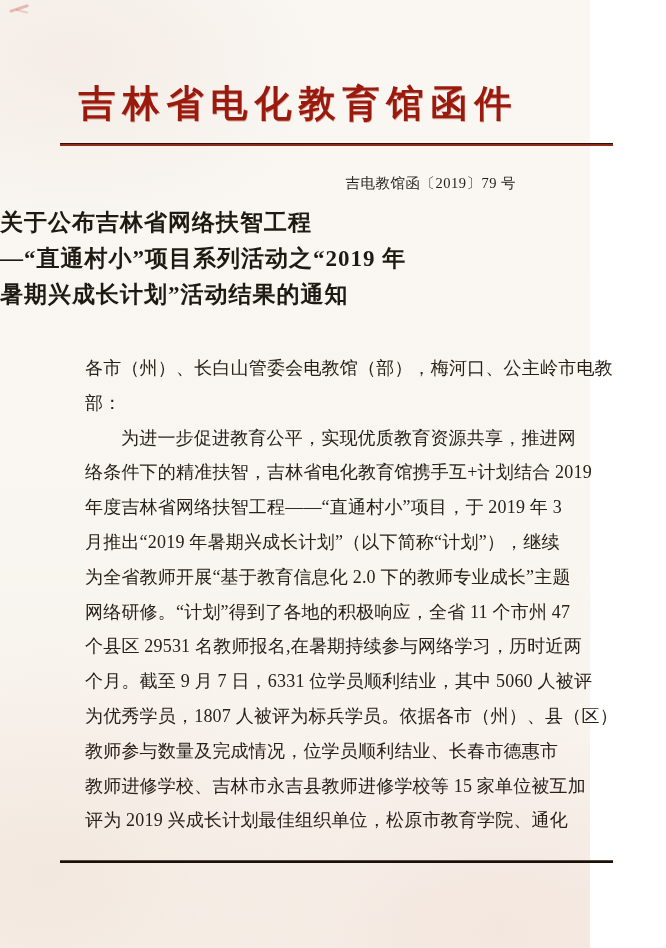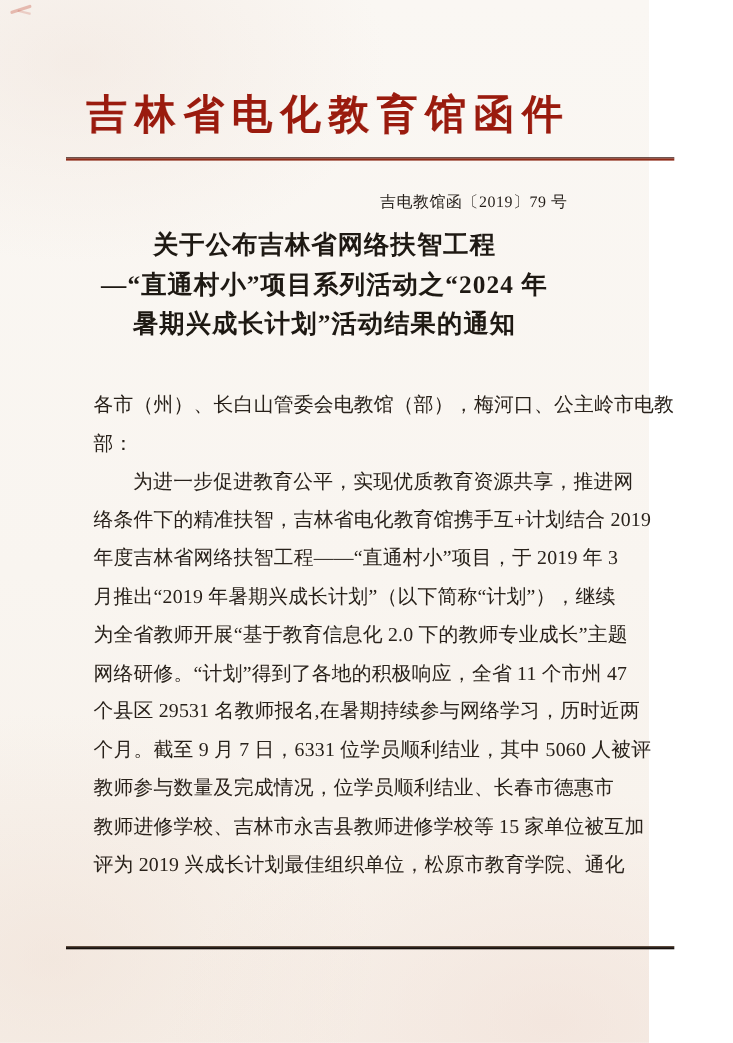--- a/index.html
+++ b/index.html
@@ -70,21 +70,20 @@
     font-size: 14.5px;
     color: #221c17;
     letter-spacing: 0.5px;
     white-space: nowrap;
   }
   .title-block {
     position: absolute;
     top: 205px;
     left: 0;
     width: 100%;
-    text-align: center;
     font-size: 23px;
     font-weight: bold;
     color: #1e1913;
     line-height: 36px;
     letter-spacing: 1px;
   }
   .body-block {
     position: absolute;
     top: 351px;
     left: 85px;
@@ -115,35 +114,36 @@
   <div class="pen-mark"></div>
 
   <div class="letterhead">吉林省电化教育馆函件</div>
 
   <div class="rule-red"></div>
 
   <div class="doc-number">吉电教馆函〔2019〕79 号</div>
 
   <div class="title-block">
     <div class="title-line">关于公布吉林省网络扶智工程</div>
-    <div class="title-line">—“直通村小”项目系列活动之“2024 年</div>
+    <div class="title-line">—“直通村小”项目系列活动之“2019 年</div>
     <div class="title-line">暑期兴成长计划”活动结果的通知</div>
   </div>
 
   <div class="body-block">
     <div class="body-line">各市（州）、长白山管委会电教馆（部），梅河口、公主岭市电教</div>
     <div class="body-line">部：</div>
     <div class="body-line indent">为进一步促进教育公平，实现优质教育资源共享，推进网</div>
     <div class="body-line">络条件下的精准扶智，吉林省电化教育馆携手互+计划结合 2019</div>
     <div class="body-line">年度吉林省网络扶智工程——“直通村小”项目，于 2019 年 3</div>
     <div class="body-line">月推出“2019 年暑期兴成长计划”（以下简称“计划”），继续</div>
     <div class="body-line">为全省教师开展“基于教育信息化 2.0 下的教师专业成长”主题</div>
     <div class="body-line">网络研修。“计划”得到了各地的积极响应，全省 11 个市州 47</div>
     <div class="body-line">个县区 29531 名教师报名,在暑期持续参与网络学习，历时近两</div>
     <div class="body-line">个月。截至 9 月 7 日，6331 位学员顺利结业，其中 5060 人被评</div>
+    <div class="body-line">为优秀学员，1807 人被评为标兵学员。依据各市（州）、县（区）</div>
     <div class="body-line">教师参与数量及完成情况，位学员顺利结业、长春市德惠市</div>
     <div class="body-line">教师进修学校、吉林市永吉县教师进修学校等 15 家单位被互加</div>
     <div class="body-line">评为 2019 兴成长计划最佳组织单位，松原市教育学院、通化</div>
   </div>
 
   <div class="rule-bottom"></div>
 
 </div>
 
 </body></html>

